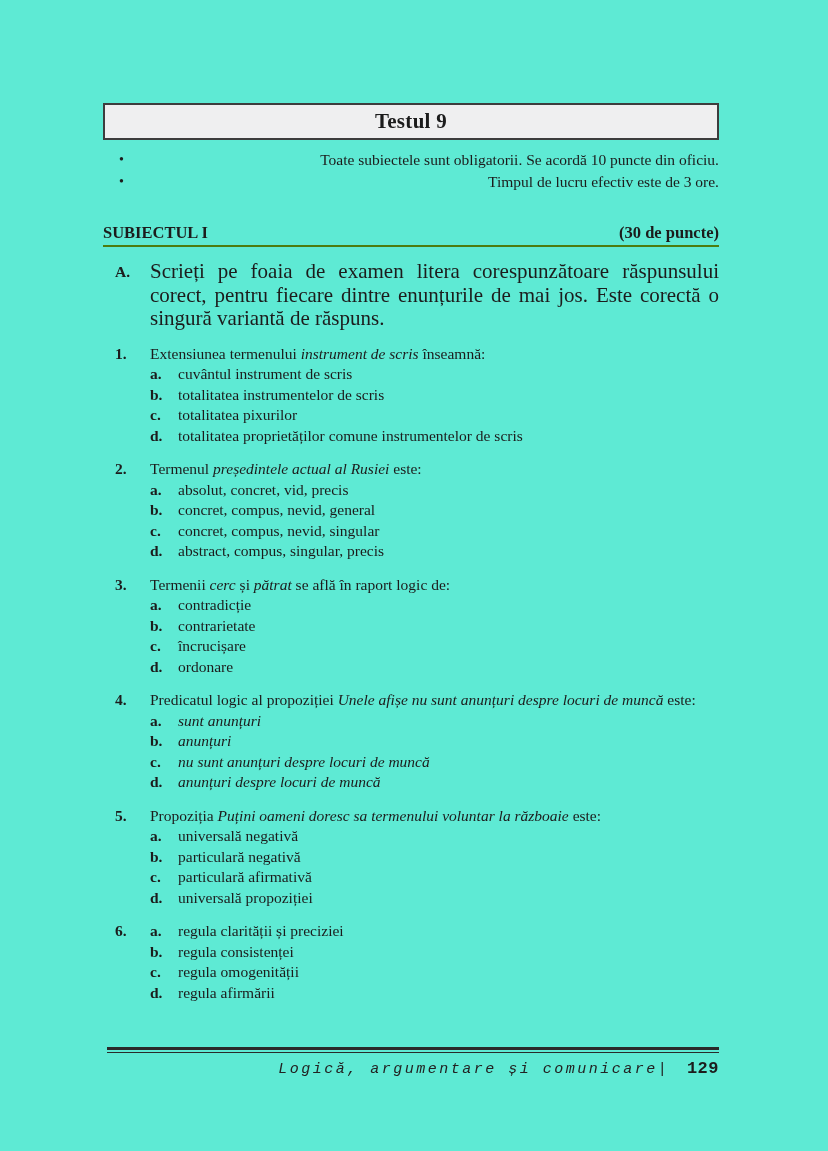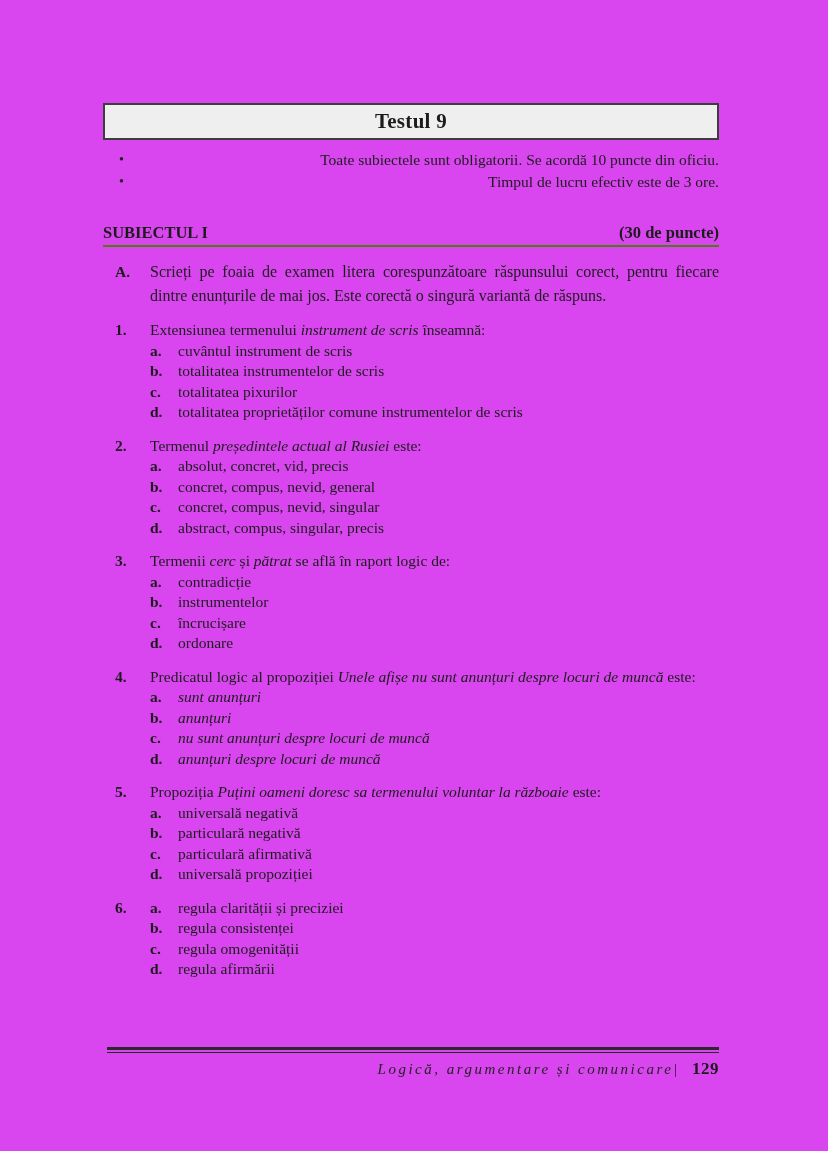--- a/index.html
+++ b/index.html
@@ -3,21 +3,21 @@
 <meta charset="utf-8">
 <style>
   * { margin: 0; padding: 0; box-sizing: border-box; }
   html, body { background: #ffffff; }
   body { font-family: "Liberation Serif", serif; color: #1c1c1c; }
 
   .page {
     position: relative;
     width: 828px;
     height: 1151px;
-    background: #d946ef;
+    background: #5eead4;
     overflow: hidden;
     padding-left: 20px;
   }
 
   .content {
     position: absolute;
     left: 103px;
     top: 103px;
     width: 616px;
   }
@@ -71,21 +71,21 @@
   }
   .col-label {
     flex: 0 0 47px;
     padding-left: 12px;
     font-weight: 700;
     font-size: 15.5px;
     line-height: 23.5px;
   }
   .part-a .part-text {
     flex: 1;
-    font-size: 16px;
+    font-size: 21px;
     line-height: 23.5px;
     text-align: justify;
   }
 
   
   .question {
     display: flex;
     margin-top: 13px;
   }
   .question:first-of-type { margin-top: 10px; }
@@ -113,20 +113,21 @@
     font-weight: 700;
   }
   .opt-text { flex: 1; }
 
   
   .footer {
     position: absolute;
     left: 107px;
     right: 109px;
     top: 1047px;
+    font-family: Liberation Mono, monospace;
   }
   .rule-thick { height: 3px; background: #2a2a2a; }
   .rule-thin  { height: 1px; background: #2a2a2a; margin-top: 2px; }
   .footer-row {
     margin-top: 6px;
     text-align: right;
     white-space: nowrap;
   }
   .footer-book {
     font-style: italic;
@@ -221,21 +222,21 @@
     <div class="question">
       <span class="q-num">3.</span>
       <div class="q-body">
         <div class="q-stem"><span>Termenii </span><span class="it">cerc</span><span> și </span><span class="it">pătrat</span><span> se află în raport logic de:</span></div>
         <div class="option">
           <span class="opt-letter">a.</span>
           <span class="opt-text">contradicție</span>
         </div>
         <div class="option">
           <span class="opt-letter">b.</span>
-          <span class="opt-text">instrumentelor</span>
+          <span class="opt-text">contrarietate</span>
         </div>
         <div class="option">
           <span class="opt-letter">c.</span>
           <span class="opt-text">încrucișare</span>
         </div>
         <div class="option">
           <span class="opt-letter">d.</span>
           <span class="opt-text">ordonare</span>
         </div>
       </div>

